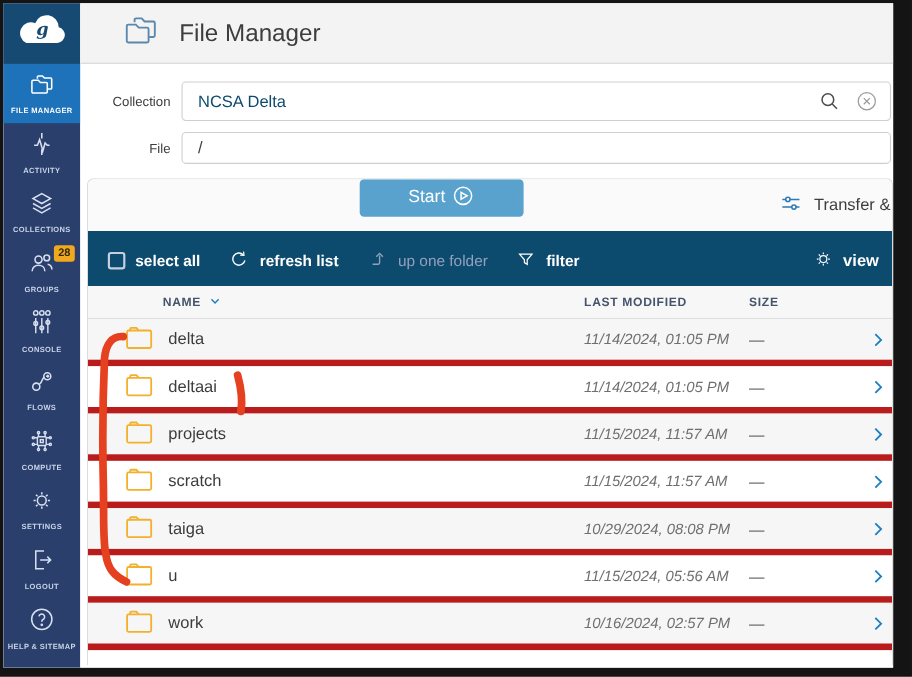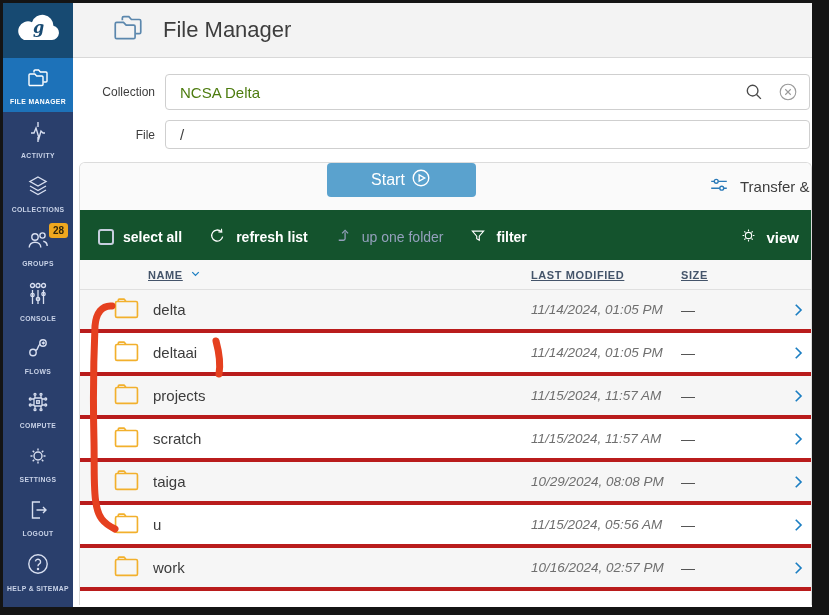--- a/index.html
+++ b/index.html
@@ -26,47 +26,47 @@
   .header .title { font-size:22px; color:#3d3d3d; }
 
   .form-area { padding:16px 0 0 0; }
   .form-row { display:flex; align-items:center; }
   .form-row + .form-row { margin-top:10px; }
   .form-label { width:82px; text-align:right; margin-right:10px; font-size:12px; color:#3d3d3d; flex:none; }
   .input-box { position:relative; width:645px; border:1px solid #cfcfcf; border-radius:4px; background:#fff; display:flex; align-items:center; }
   .input-collection { height:36px; }
   .input-path { height:29px; }
   .input-text { padding-left:14px; font-size:15px; color:#3d3d3d; }
-  .input-collection .input-text { color:#4d7c0f; }
+  .input-collection .input-text { color:#0c4a6e; }
   .input-icon { position:absolute; top:50%; transform:translateY(-50%); display:flex; cursor:pointer; }
   .icon-search { right:44px; }
   .icon-clear { right:10px; }
 
   
   .panel { margin:13px 0 0 6px; width:733px; height:443px; border:1px solid #dcdcdc; border-bottom:none; border-radius:6px 6px 0 0; overflow:hidden; background:#fff; }
   .start-row { height:47px; background:#fafafa; position:relative; }
   .start-btn { position:absolute; left:247px; top:0; width:149px; height:34px; background:#5aa2ce; border:none; border-radius:4px; color:#fff; font-size:16px; font-family:"Liberation Sans",sans-serif; display:flex; align-items:center; justify-content:center; gap:5px; cursor:pointer; }
   .transfer-opts { position:absolute; left:628px; top:0; height:47px; display:flex; align-items:center; gap:10px; white-space:nowrap; font-size:15px; color:#3d3d3d; cursor:pointer; }
 
-  .toolbar { height:50px; background:#14532d; display:flex; align-items:center; padding:4px 12px 0 18px; color:#fff; font-size:14px; }
+  .toolbar { height:50px; background:#0c4a6e; display:flex; align-items:center; padding:4px 12px 0 18px; color:#fff; font-size:14px; }
   .tool { display:flex; align-items:center; gap:9px; margin-right:26px; cursor:pointer; white-space:nowrap; }
   .tool-label { font-weight:bold; }
   .tool.dimmed { color:#94a0bc; }
   .tool.dimmed svg { stroke:#94a0bc; }
   .checkbox { width:16px; height:16px; border:2px solid #c7cede; border-radius:3px; background:transparent; }
   .tool-view { margin-left:auto; margin-right:0; display:flex; align-items:center; gap:8px; cursor:pointer; }
   .tool-view .tool-label { font-weight:bold; font-size:15px; }
 
-  .thead { height:30px; background:#f7f7f7; border-bottom:1px solid #e0e0e0; display:flex; align-items:center; font-size:11px; font-weight:bold; letter-spacing:.6px; color:#44546a;text-decoration:underline; }
+  .thead { height:30px; background:#f7f7f7; border-bottom:1px solid #e0e0e0; display:flex; align-items:center; font-size:11px; font-weight:bold; letter-spacing:.6px; color:#44546a; }
   .th-name { margin-left:68px; width:383px; display:flex; align-items:center; gap:6px; cursor:pointer; }
   .th-modified { width:150px; cursor:pointer; }
   .th-size { cursor:pointer; }
 
   .rows { background:#fff; }
-  .row { height:43px; display:flex; align-items:center; border-bottom:4px solid #b91c1c; cursor:pointer; background:#fff; }
+  .row { height:43px; display:flex; align-items:center; border-bottom:6px solid #b91c1c; cursor:pointer; background:#fff; }
   .row.alt { background:#f6f6f6; }
   .cell-name { margin-left:33px; width:418px; display:flex; align-items:center; gap:13px; }
   .file-name { font-size:15px; color:#3c3c3c; }
   .cell-modified { width:150px; font-size:13.5px; font-style:italic; color:#6f6f6f; white-space:nowrap; }
   .cell-size { width:100px; font-size:14px; color:#555; }
   .cell-chevron { margin-left:auto; margin-right:4px; display:flex; }
 
   .annotation { position:absolute; left:0; top:0; width:829px; height:615px; pointer-events:none; }
 </style>
 </head>

